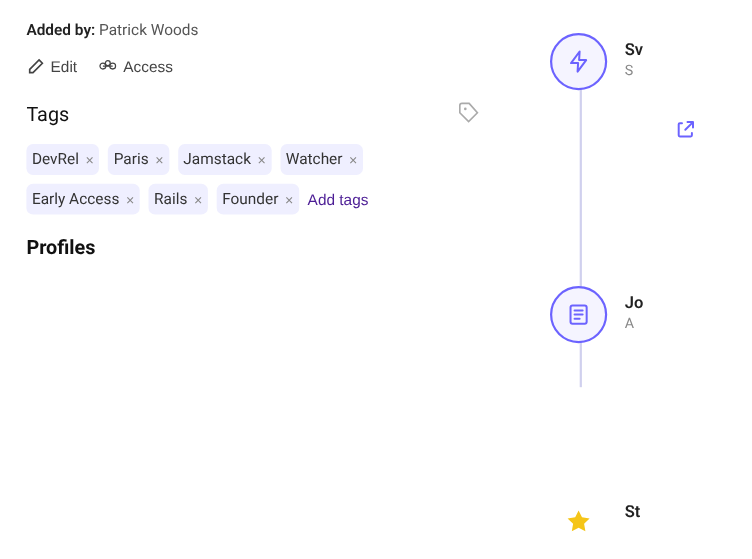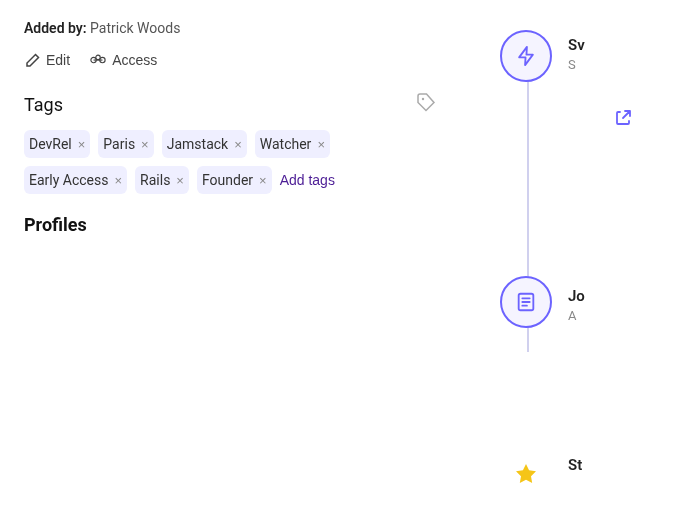--- a/index.html
+++ b/index.html
@@ -264,21 +264,21 @@
       <div class="timeline-subtitle">S</div>
     </div>
   </div>
 
   <div style="position:absolute; left:155px; top:108px;">
     <svg width="18" height="18" viewBox="0 0 18 18" fill="none">
       <path d="M10 3H15V8M15 3L8 10M5 4H3a1 1 0 0 0-1 1v10a1 1 0 0 0 1 1h10a1 1 0 0 0 1-1v-2" stroke="#6c63ff" stroke-width="1.8" stroke-linecap="round" stroke-linejoin="round"></path>
     </svg>
   </div>
 
-  <div style="position:absolute; left:40px; top:260px; display:flex; align-items:center; gap:16px;margin-top:16px;">
+  <div style="position:absolute; left:40px; top:260px; display:flex; align-items:flex-start; gap:16px;">
     <div class="timeline-node">
       <svg viewBox="0 0 24 24" fill="none" xmlns="http://www.w3.org/2000/svg">
         <rect x="4" y="3" width="16" height="18" rx="2" stroke="#6c63ff" stroke-width="2" fill="none"></rect>
         <path d="M8 8h8M8 12h8M8 16h5" stroke="#6c63ff" stroke-width="2" stroke-linecap="round"></path>
       </svg>
     </div>
     <div class="timeline-content">
       <div class="timeline-title">Jo</div>
       <div class="timeline-subtitle">A</div>
     </div>

